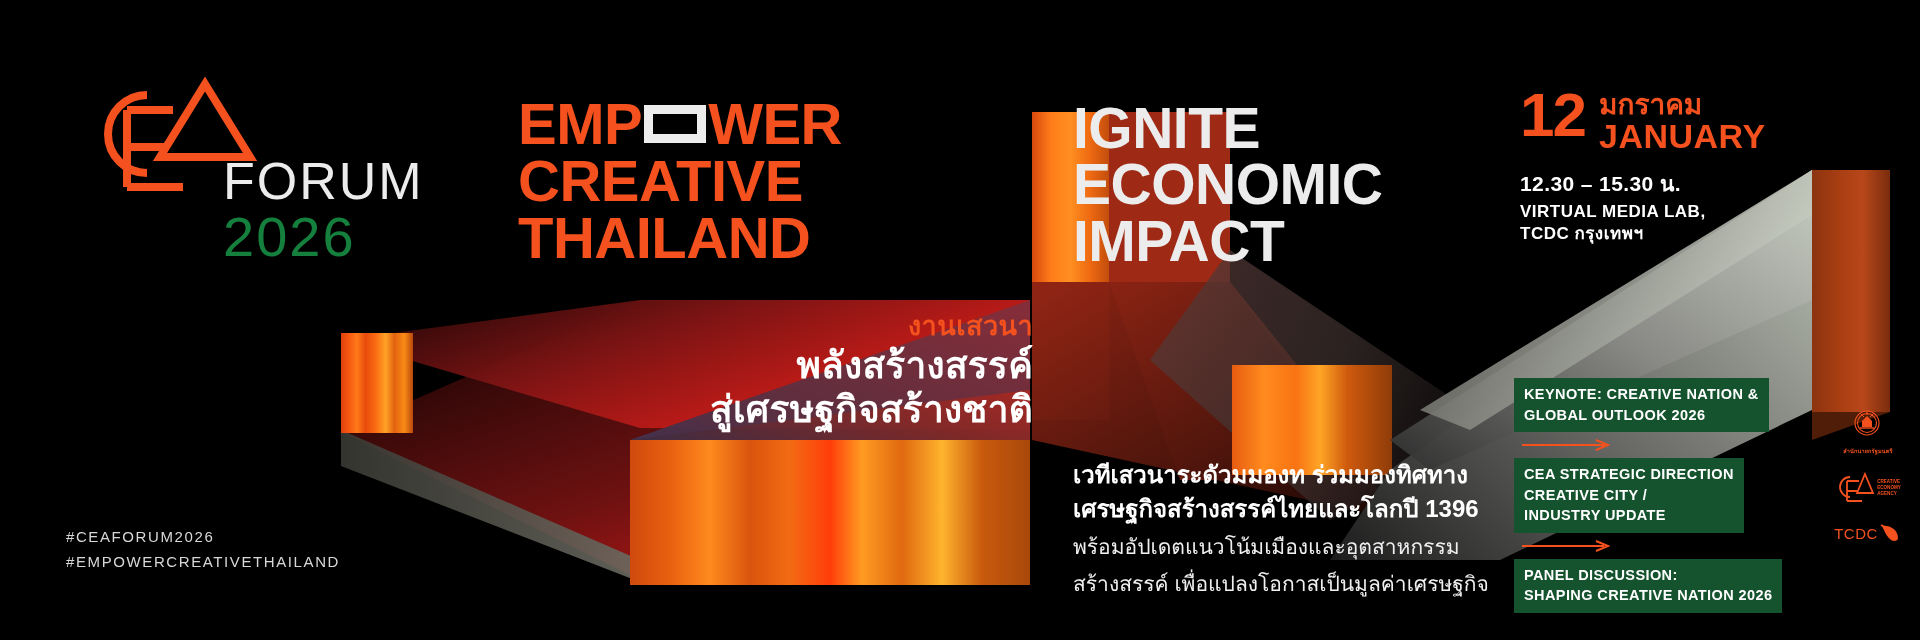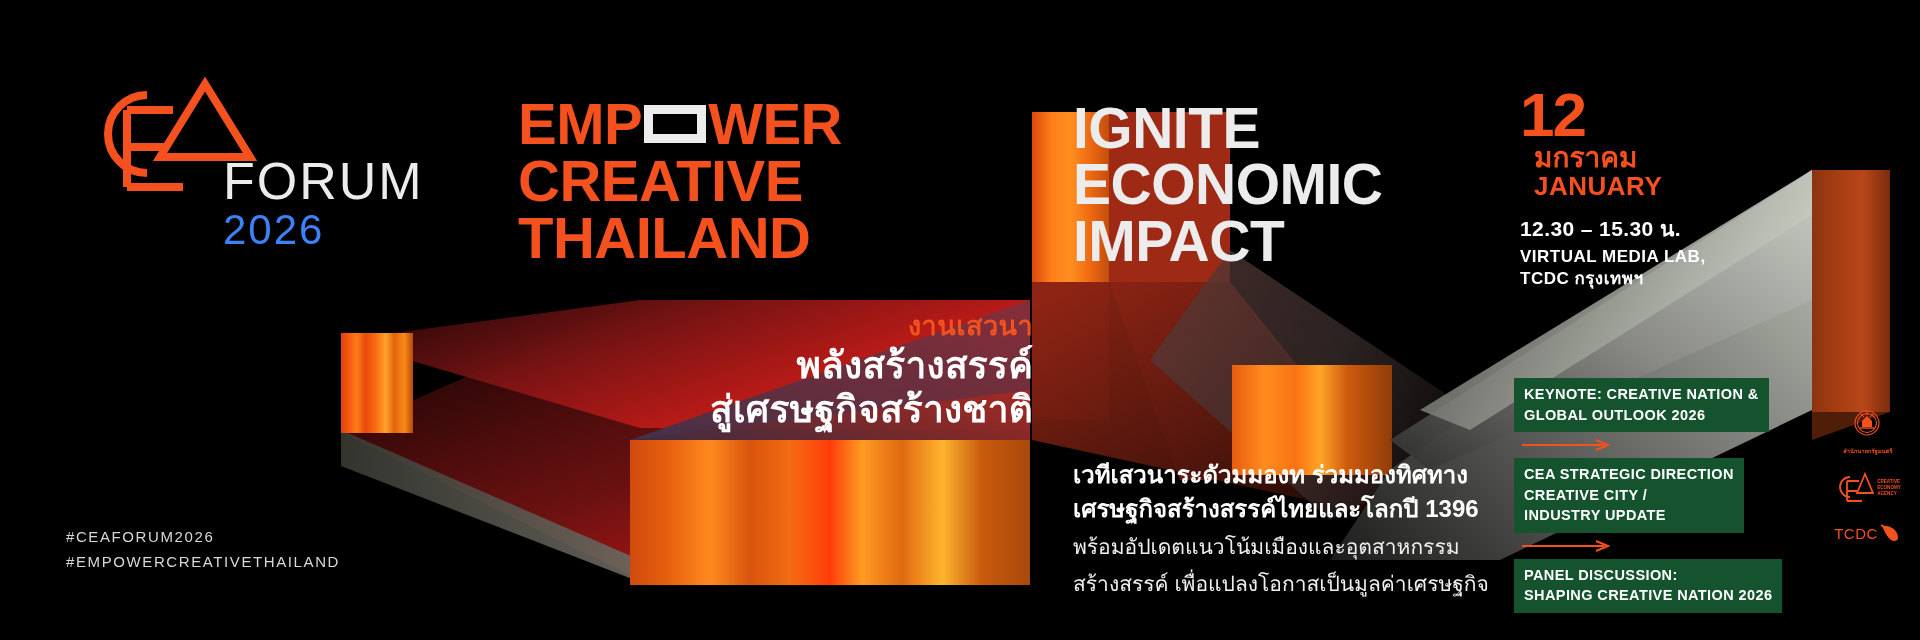--- a/index.html
+++ b/index.html
@@ -15,22 +15,22 @@
   
   .logo-block { position:absolute; left:55px; top:69px; width:340px; height:165px; }
   .logo-mark { position:absolute; left:0; top:0; }
   .logo-forum {
     position:absolute; left:168px; top:86px;
     font-size:52px; font-weight:400; letter-spacing:2px;
     color:#ececec; line-height:1;
   }
   .logo-year {
     position:absolute; left:168px; top:140px;
-    font-size:42px; font-weight:400; letter-spacing:2px;
-    color:#3b82f6; line-height:1;
+    font-size:56px; font-weight:400; letter-spacing:2px;
+    color:#15803d; line-height:1;
   }
 
   
   .hashtags {
     position:absolute; left:66px; top:525px;
     font-size:15px; letter-spacing:1.6px; color:#d8d8d8; line-height:1.65;
   }
   .hashtags div { white-space:nowrap; }
 
   
@@ -64,28 +64,28 @@
     letter-spacing:0.3px;
   }
 
   
   .thai-para { position:absolute; left:1073px; top:458px; color:#fff; }
   .thai-para .lead { font-size:24px; font-weight:bold; line-height:1.42; }
   .thai-para .sub { font-size:21px; font-weight:400; line-height:1.45; margin-top:6px; color:#f0f0f0;}
 
   
   .date-block { position:absolute; left:1520px; top:88px; }
-  .date-row { display:flex; align-items:flex-start;flex-direction:column; }
+  .date-row { display:flex; align-items:flex-start; }
   .date-num {
     font-size:62px; font-weight:bold; color:#f4511e; line-height:0.86;
     letter-spacing:-2px;
   }
   .date-month { margin-left:14px; padding-top:2px; }
   .date-month .th { font-size:28px; font-weight:bold; color:#f4511e; line-height:1.05; }
-  .date-month .en { font-size:26px; font-weight:bold; color:#f4511e; line-height:1.05; letter-spacing:0.5px;}
+  .date-month .en { font-size:34px; font-weight:bold; color:#f4511e; line-height:1.05; letter-spacing:0.5px;}
   .date-time {
     margin-top:16px; font-size:21px; font-weight:bold; color:#fff;
     letter-spacing:0.4px; line-height:1.25;
   }
   .date-venue {
     margin-top:4px; font-size:17px; font-weight:bold; color:#fff;
     letter-spacing:0.5px; line-height:1.3;
   }
 
   

